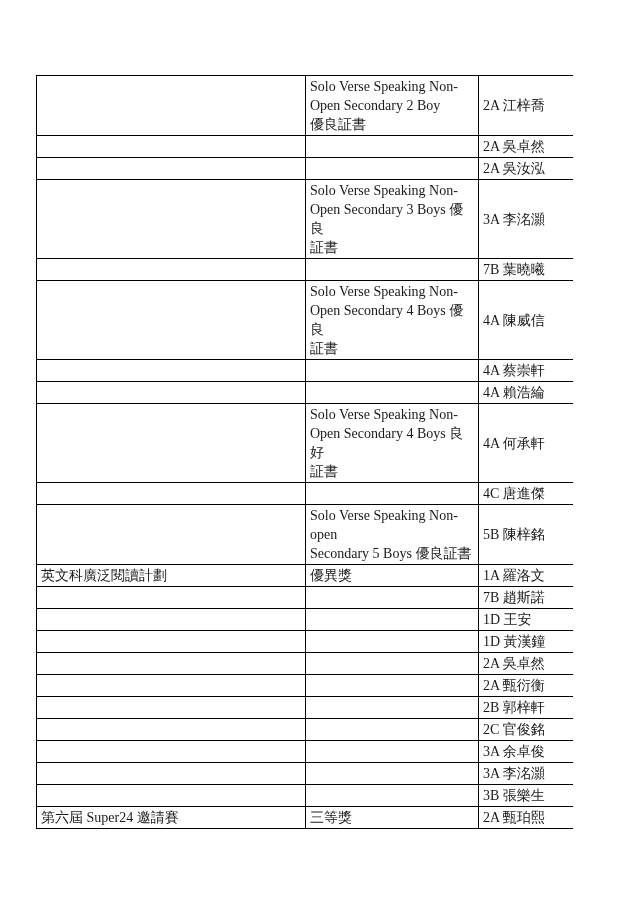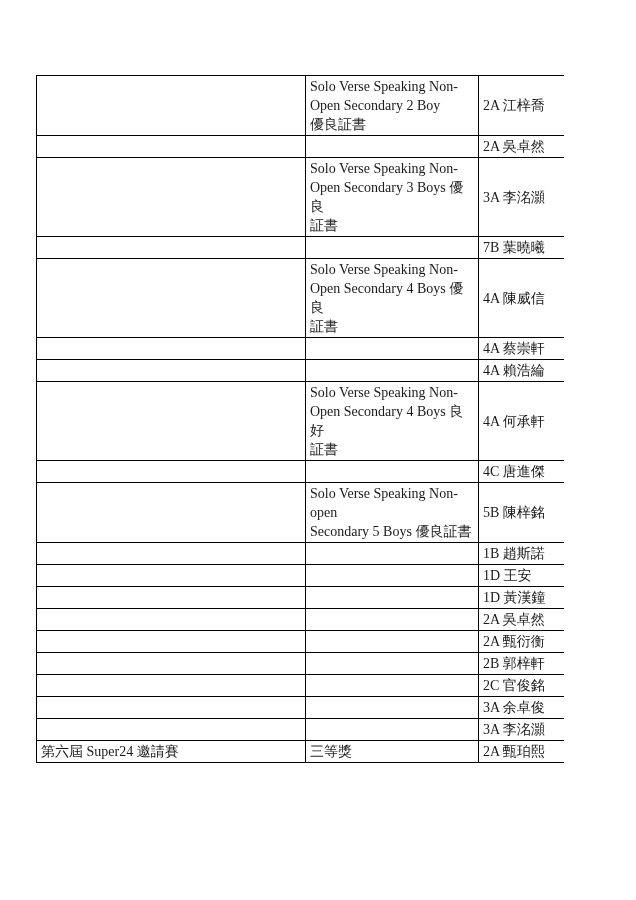--- a/index.html
+++ b/index.html
@@ -8,20 +8,21 @@
     background: #ffffff;
   }
   .page {
     position: relative;
     width: 564px;
     height: 900px;
     background: #ffffff;
     overflow: hidden;
     font-family: "Liberation Serif", "DejaVu Serif", serif;
     color: #1a1a1a;
+    padding-left: 9px;
   }
   table.award-table {
     position: absolute;
     left: 36px;
     top: 75px;
     width: 581px;
     border-collapse: collapse;
     table-layout: fixed;
   }
   table.award-table td {
@@ -59,20 +60,25 @@
 優良証書</td>
     <td class="cell-student">2A 江梓喬</td>
   </tr>
         <tr>
     <td class="cell-activity"></td>
     <td class="cell-award"></td>
     <td class="cell-student">2A 吳卓然</td>
   </tr>
         <tr>
     <td class="cell-activity"></td>
+    <td class="cell-award"></td>
+    <td class="cell-student">2A 吳汝泓</td>
+  </tr>
+        <tr>
+    <td class="cell-activity"></td>
     <td class="cell-award">Solo Verse Speaking Non-
 Open Secondary 3 Boys 優良
 証書</td>
     <td class="cell-student">3A 李洺灝</td>
   </tr>
         <tr>
     <td class="cell-activity"></td>
     <td class="cell-award"></td>
     <td class="cell-student">7B 葉曉曦</td>
   </tr>
@@ -105,23 +111,28 @@
     <td class="cell-award"></td>
     <td class="cell-student">4C 唐進傑</td>
   </tr>
         <tr>
     <td class="cell-activity"></td>
     <td class="cell-award">Solo Verse Speaking Non-open
 Secondary 5 Boys 優良証書</td>
     <td class="cell-student">5B 陳梓銘</td>
   </tr>
         <tr>
+    <td class="cell-activity">英文科廣泛閱讀計劃</td>
+    <td class="cell-award">優異獎</td>
+    <td class="cell-student">1A 羅洛文</td>
+  </tr>
+        <tr>
     <td class="cell-activity"></td>
     <td class="cell-award"></td>
-    <td class="cell-student">1B 趙斯諾</td>
+    <td class="cell-student">7B 趙斯諾</td>
   </tr>
         <tr>
     <td class="cell-activity"></td>
     <td class="cell-award"></td>
     <td class="cell-student">1D 王安</td>
   </tr>
         <tr>
     <td class="cell-activity"></td>
     <td class="cell-award"></td>
     <td class="cell-student">1D 黃漢鐘</td>
@@ -150,19 +161,24 @@
     <td class="cell-activity"></td>
     <td class="cell-award"></td>
     <td class="cell-student">3A 余卓俊</td>
   </tr>
         <tr>
     <td class="cell-activity"></td>
     <td class="cell-award"></td>
     <td class="cell-student">3A 李洺灝</td>
   </tr>
         <tr>
+    <td class="cell-activity"></td>
+    <td class="cell-award"></td>
+    <td class="cell-student">3B 張樂生</td>
+  </tr>
+        <tr>
     <td class="cell-activity">第六屆 Super24 邀請賽</td>
     <td class="cell-award">三等獎</td>
     <td class="cell-student">2A 甄珀熙</td>
   </tr>
       </tbody>
   </table>
 </div>
 
 </body></html>

